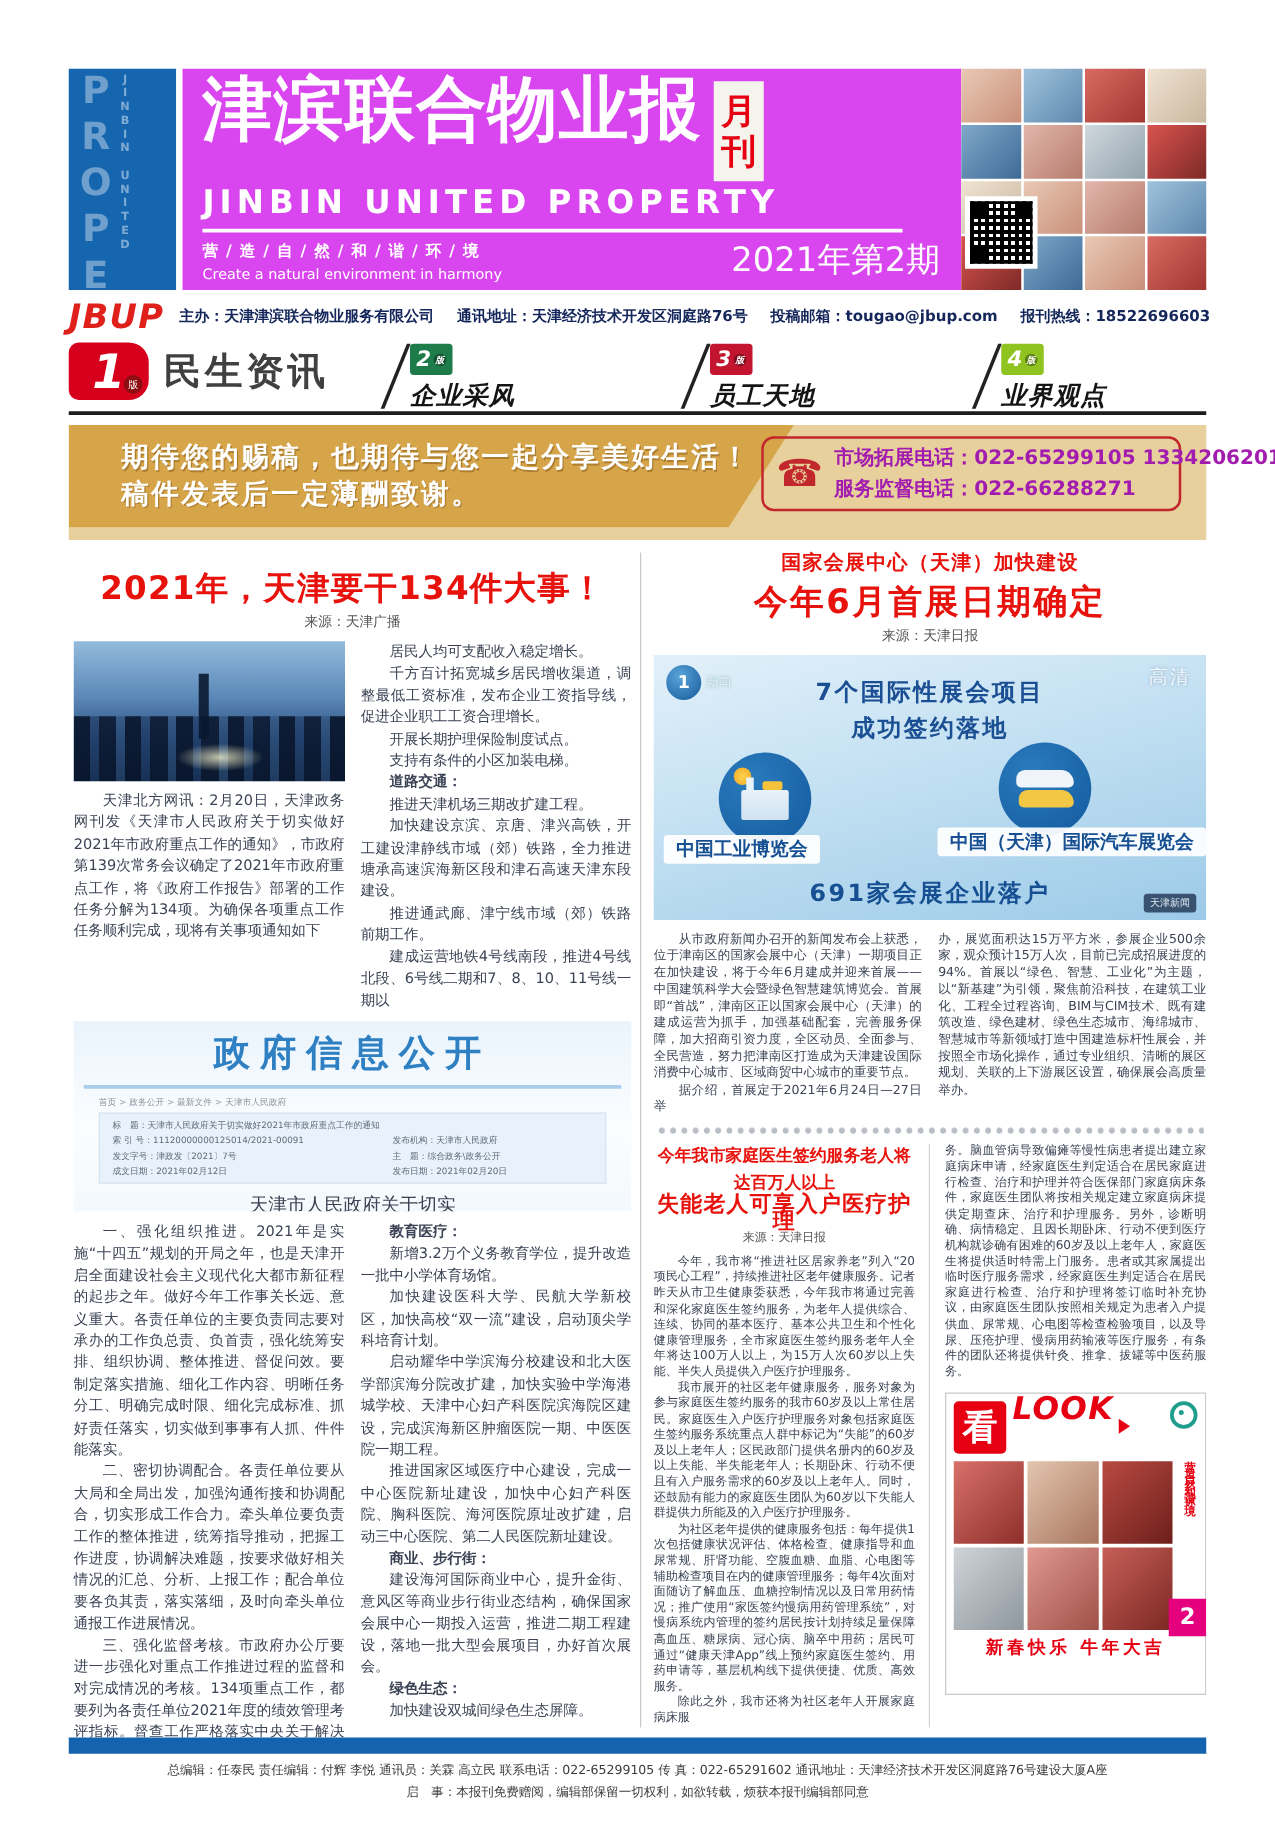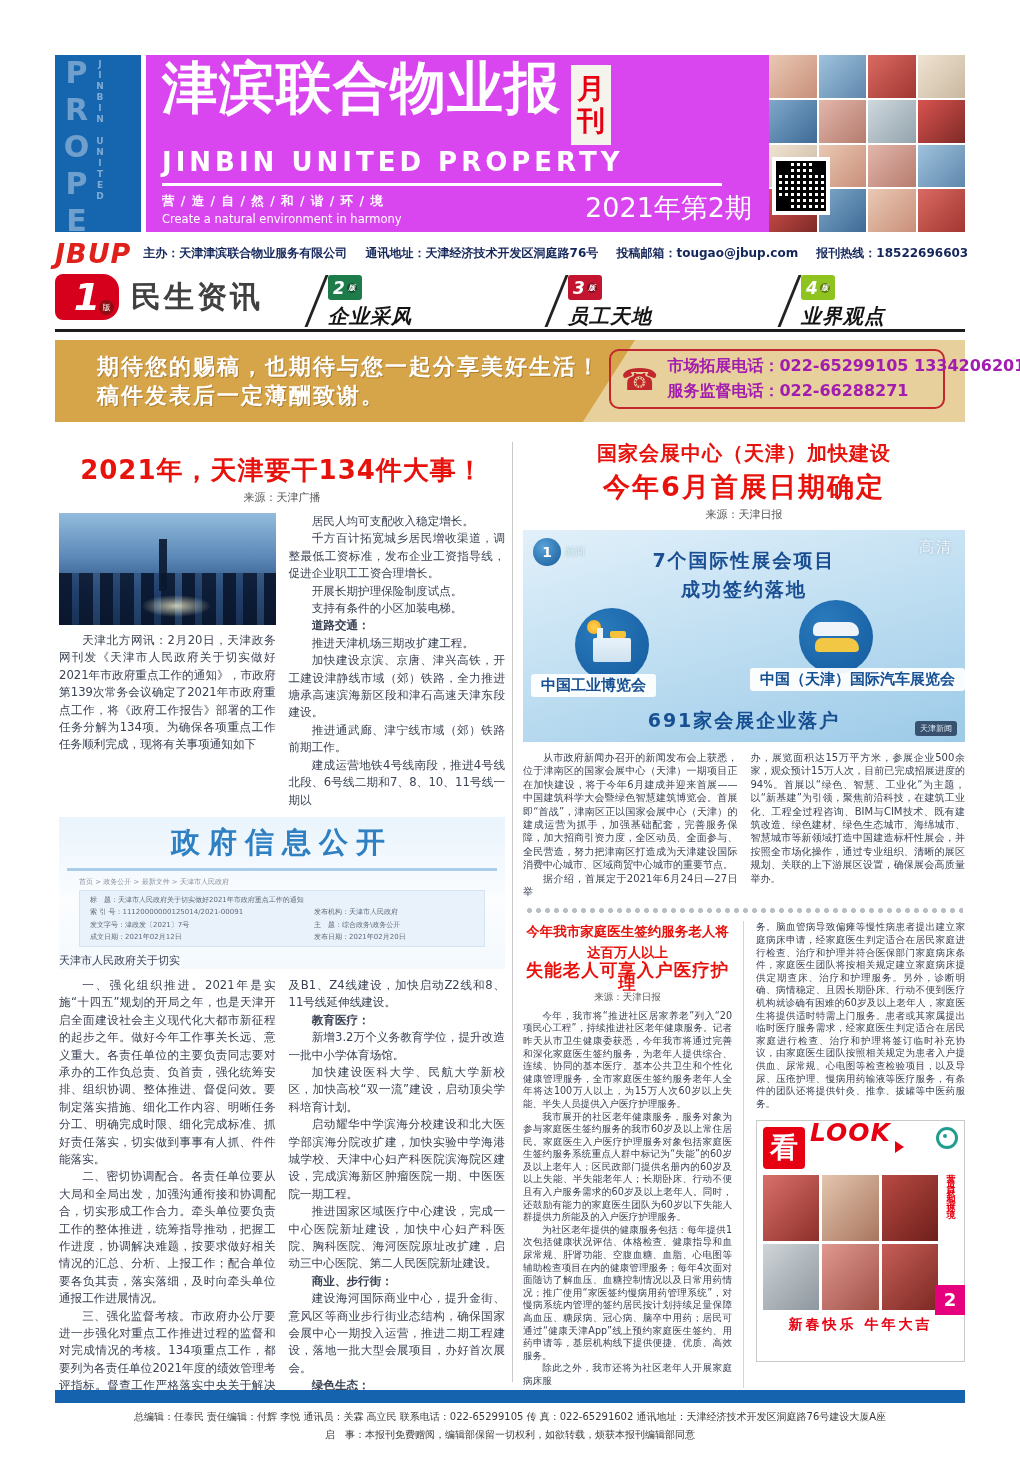--- a/index.html
+++ b/index.html
@@ -61,21 +61,21 @@
   .slash{width:3px;height:52px;background:#222;transform:skewX(-22deg);margin-right:10px;margin-left:8px;}
   .tabx-col{display:flex;flex-direction:column;}
   .badge{width:34px;height:25px;color:#fff;font-weight:900;font-style:italic;font-size:17px;
          display:flex;align-items:center;justify-content:center;border-radius:3px;position:relative;}
   .badge .ban{font-size:7px;margin-left:2px;background:rgba(0,0,0,.35);border-radius:50%;width:10px;height:10px;
               display:flex;align-items:center;justify-content:center;}
   .bg-green{background:#1e7c4b;} .bg-red{background:#c3152f;} .bg-lime{background:#8fc31f;}
   .tab-label{font-size:20px;font-weight:900;font-style:italic;color:#141414;margin-top:3px;letter-spacing:1px;}
 
   
-  .banner{position:absolute;left:55px;top:340px;width:910px;height:82px;background:#e8d09c;text-decoration:underline;}
+  .banner{position:absolute;left:55px;top:340px;width:910px;height:92px;background:#e8d09c;text-decoration:underline;}
   .banner-left{position:absolute;left:0;top:0;height:82px;width:580px;background:#d6a449;
                clip-path:polygon(0 0,100% 0,91% 100%,0 100%);padding:13px 0 0 42px;box-sizing:border-box;}
   .banner-line{color:#fff;font-weight:900;font-size:22px;letter-spacing:2px;line-height:1.3;
                text-shadow:1px 1px 0 rgba(140,95,25,.55);}
   .phone-box{position:absolute;right:20px;top:9px;width:336px;height:60px;border:2px solid #c1272d;
              border-radius:10px;display:flex;align-items:center;padding:0 10px;box-sizing:border-box;}
   .phone-icon{font-size:30px;color:#c1272d;margin-right:9px;}
   .phone-lines{font-size:16px;color:#a21caf;font-weight:bold;line-height:1.55;white-space:nowrap;}
 
   
@@ -102,23 +102,23 @@
      background:radial-gradient(closest-side,rgba(255,250,210,.75),transparent);}
 
   .gov{margin:8px 0;height:152px;background:linear-gradient(180deg,#eaf4fc 0%,#fbfdff 55%,#f4f9fd 100%);
        position:relative;overflow:hidden;}
   .gov-title{text-align:center;color:#2f80c3;font-weight:900;font-size:29px;letter-spacing:8px;margin:6px 0 5px;}
   .gov-rule{height:3px;background:#a9cdea;margin:0 8px;}
   .gov-bc{font-size:7px;color:#8a93a0;margin:6px 0 3px 20px;}
   .gov-box{margin:0 20px;background:#e9f2fa;border:1px solid #d4e4f2;padding:4px 10px;font-size:7px;color:#5e6b7c;
            display:grid;grid-template-columns:1.35fr 1fr;row-gap:2.5px;column-gap:8px;}
   .gov-box .full{grid-column:1 / span 2;}
-  .gov-doc{text-align:left;font-size:11px;color:#3a4254;margin-top:6px;line-height:1.5;}
-
-  .kicker{font-size:20px;color:#e8120c;font-weight:900;text-align:center;margin-top:10px;letter-spacing:1px;}
+  .gov-doc{text-align:center;font-size:15px;color:#3a4254;margin-top:6px;line-height:1.5;}
+
+  .kicker{font-size:16px;color:#e8120c;font-weight:900;text-align:center;margin-top:10px;letter-spacing:1px;}
   .h2{font-size:27px;color:#e8120c;text-align:center;font-weight:900;margin:2px 0 0;letter-spacing:2px;}
   .right-region .col{font-size:10px;line-height:13.4px;}
 
   .expo{height:212px;margin-top:6px;position:relative;overflow:hidden;
         background:linear-gradient(165deg,#e2f0fa 0%,#c6e2f3 40%,#9ccae8 100%);}
   .expo-title{position:absolute;top:16px;left:0;right:0;text-align:center;color:#1b4f93;font-weight:900;
               font-size:19px;line-height:1.55;letter-spacing:2px;}
   .tvlogo{position:absolute;left:10px;top:8px;display:flex;align-items:center;}
   .tvcircle{width:28px;height:28px;border-radius:50%;color:#fff;font-weight:900;font-size:14px;
             display:flex;align-items:center;justify-content:center;
@@ -341,21 +341,20 @@
       </div>
 
       <div class="cols">
         <div class="col">
           <p>一、强化组织推进。2021年是实施“十四五”规划的开局之年，也是天津开启全面建设社会主义现代化大都市新征程的起步之年。做好今年工作事关长远、意义重大。各责任单位的主要负责同志要对承办的工作负总责、负首责，强化统筹安排、组织协调、整体推进、督促问效。要制定落实措施、细化工作内容、明晰任务分工、明确完成时限、细化完成标准、抓好责任落实，切实做到事事有人抓、件件能落实。</p>
           <p>二、密切协调配合。各责任单位要从大局和全局出发，加强沟通衔接和协调配合，切实形成工作合力。牵头单位要负责工作的整体推进，统筹指导推动，把握工作进度，协调解决难题，按要求做好相关情况的汇总、分析、上报工作；配合单位要各负其责，落实落细，及时向牵头单位通报工作进展情况。</p>
           <p>三、强化监督考核。市政府办公厅要进一步强化对重点工作推进过程的监督和对完成情况的考核。134项重点工作，都要列为各责任单位2021年度的绩效管理考评指标。督查工作严格落实中央关于解决形式主义突出问题为基层减负的有关规定和统筹规范督查检查考核工作的要求，改变作风，改进方式，提高工作成效，减轻基层负担。</p>
 
         </div>
         <div class="col">
-          <p class="noind">及B1、Z4线建设，加快启动Z2线和8、11号线延伸线建设。</p>
           <p class="sub">教育医疗：</p>
           <p>新增3.2万个义务教育学位，提升改造一批中小学体育场馆。</p>
           <p>加快建设医科大学、民航大学新校区，加快高校“双一流”建设，启动顶尖学科培育计划。</p>
           <p>启动耀华中学滨海分校建设和北大医学部滨海分院改扩建，加快实验中学海港城学校、天津中心妇产科医院滨海院区建设，完成滨海新区肿瘤医院一期、中医医院一期工程。</p>
           <p>推进国家区域医疗中心建设，完成一中心医院新址建设，加快中心妇产科医院、胸科医院、海河医院原址改扩建，启动三中心医院、第二人民医院新址建设。</p>
           <p class="sub">商业、步行街：</p>
           <p>建设海河国际商业中心，提升金街、意风区等商业步行街业态结构，确保国家会展中心一期投入运营，推进二期工程建设，落地一批大型会展项目，办好首次展会。</p>
           <p class="sub">绿色生态：</p>
           <p>加快建设双城间绿色生态屏障。</p>
 

